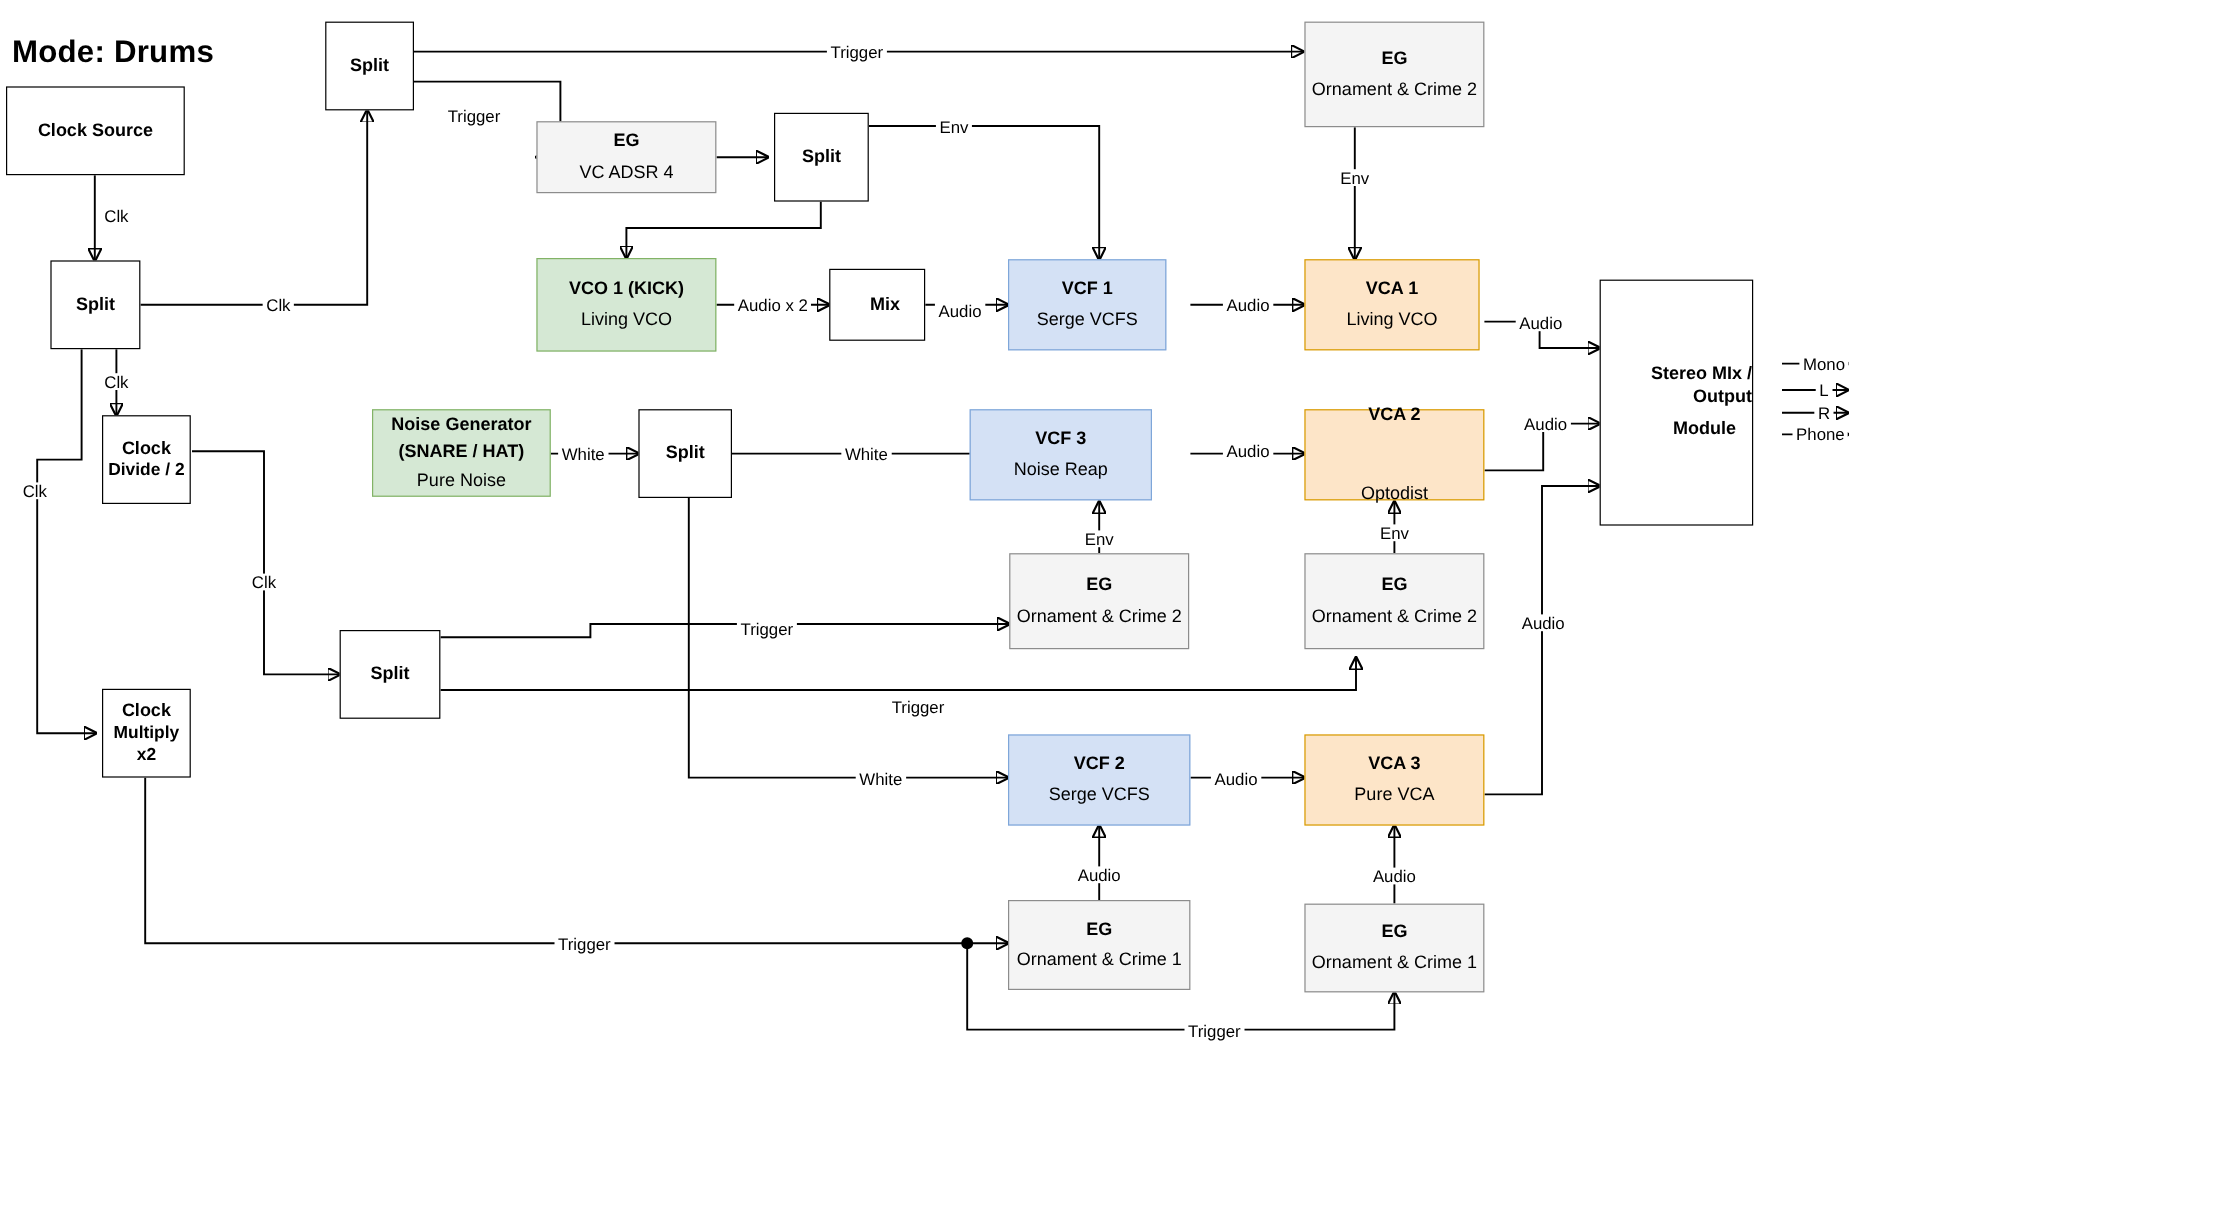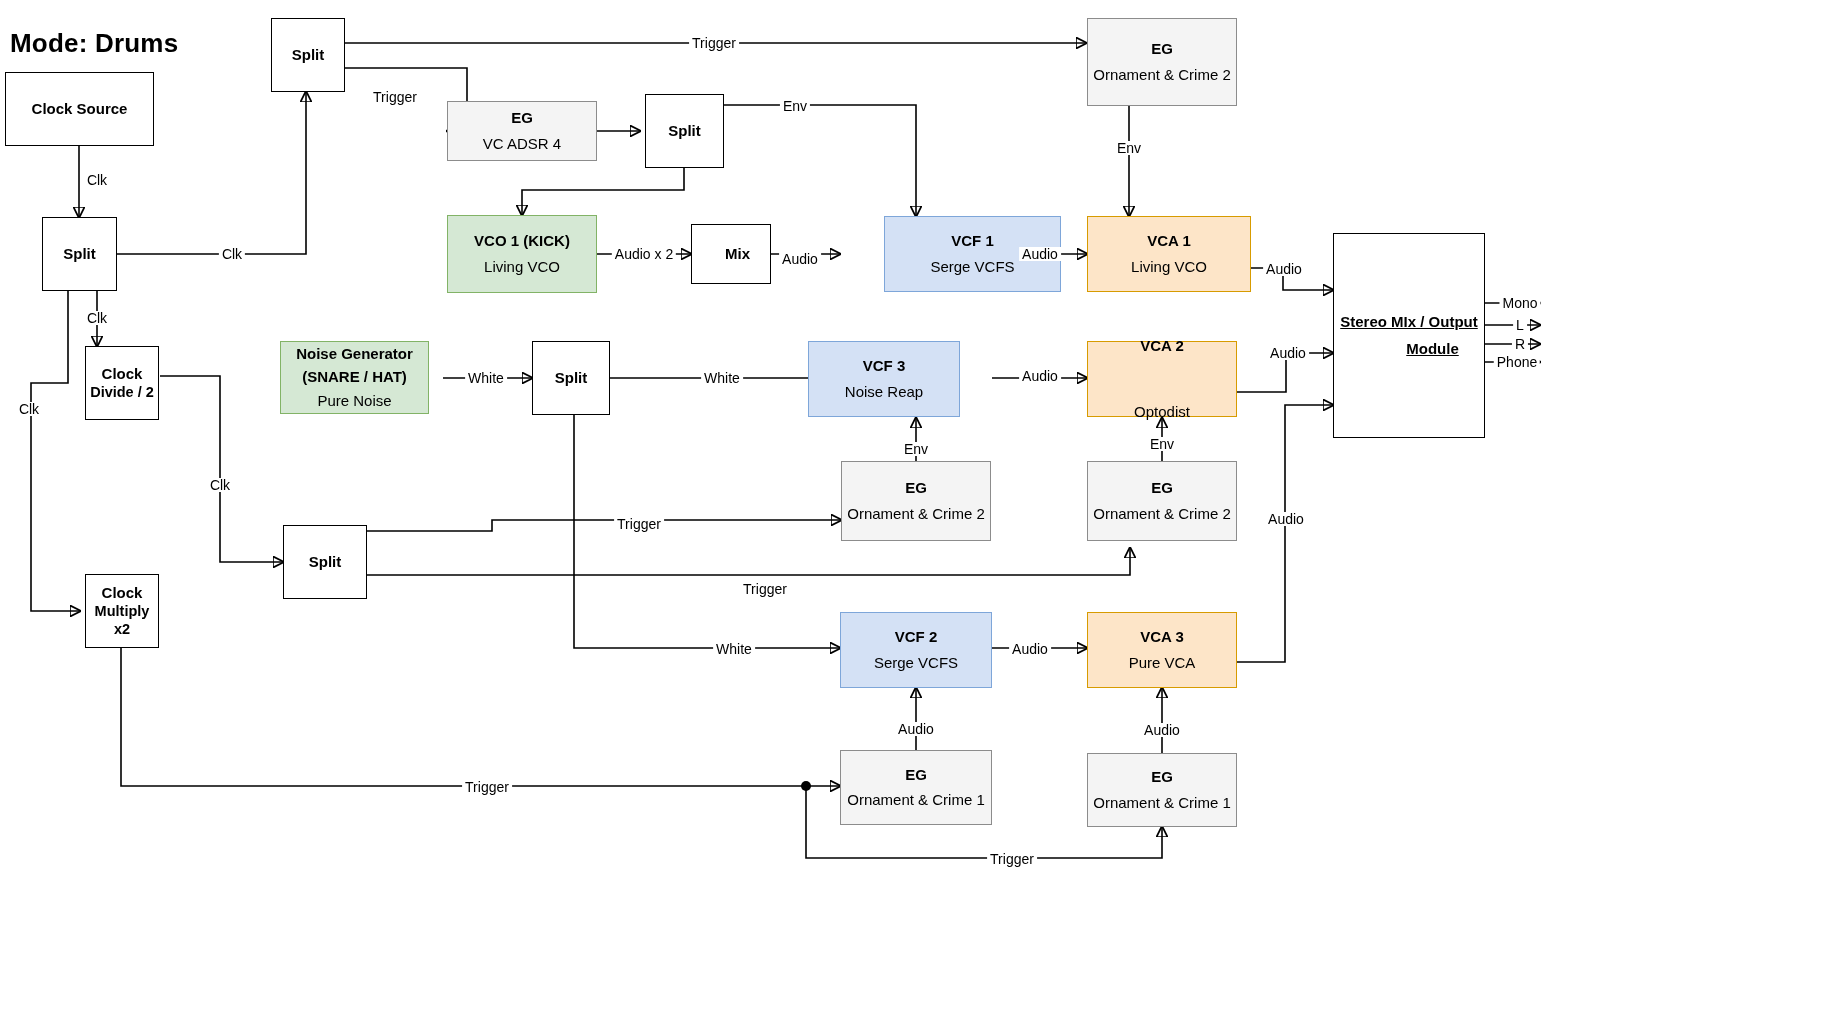--- a/index.html
+++ b/index.html
@@ -216,36 +216,36 @@
 
   <div class="node green" style="left:447px; top:215px; width:150px; height:78px;">
     <div class="t1">VCO 1 (KICK)</div>
     <div class="t2">Living VCO</div>
   </div>
 
   <div class="node plain" style="left:691px; top:224px; width:80px; height:60px;padding-left:13px;">
     <div class="t1">Mix</div>
   </div>
 
-  <div class="node blue" style="left:884px; top:216px; width:177px; height:76px;">
+  <div class="node blue" style="left:840px; top:216px; width:132px; height:76px;">
     <div class="t1">VCF 1</div>
     <div class="t2">Serge VCFS</div>
   </div>
 
-  <div class="node orange" style="left:1087px; top:216px; width:164px; height:76px;">
+  <div class="node orange" style="left:1087px; top:216px; width:146px; height:76px;">
     <div class="t1">VCA 1</div>
     <div class="t2">Living VCO</div>
   </div>
 
-  <div class="node plain multi" style="left:1333px; top:233px; width:152px; height:205px;text-decoration:underline;">
+  <div class="node plain multi" style="left:1333px; top:233px; width:128px; height:205px;">
     <div class="t1">Stereo MIx /  Output</div>
     <div class="t1" style="margin-top:8px;padding-left:47px;">Module</div>
   </div>
 
-  <div class="node green multi" style="left:280px; top:341px; width:149px; height:73px;">
+  <div class="node green multi" style="left:310px; top:341px; width:149px; height:73px;">
     <div class="t1">Noise Generator</div>
     <div class="t1" style="margin-top:4px;">(SNARE / HAT)</div>
     <div class="t2" style="margin-top:5px;">Pure Noise</div>
   </div>
 
   <div class="node blue" style="left:808px; top:341px; width:152px; height:76px;">
     <div class="t1">VCF 3</div>
     <div class="t2">Noise Reap</div>
   </div>
 

